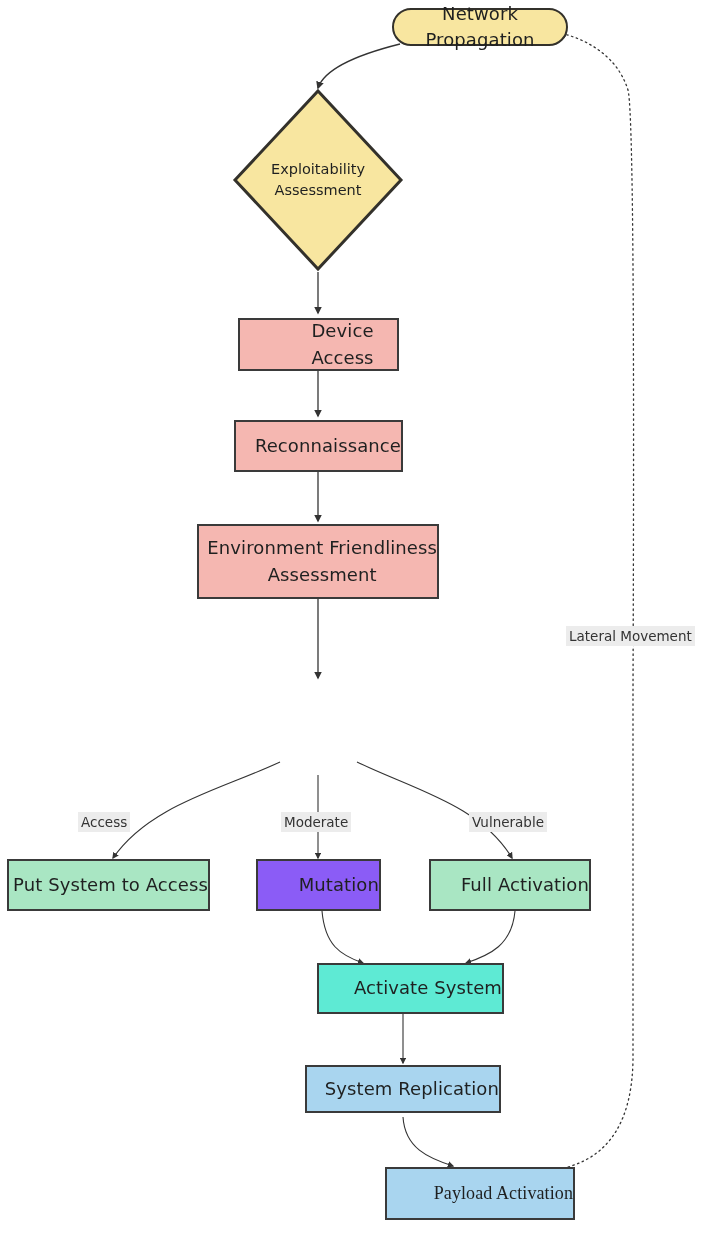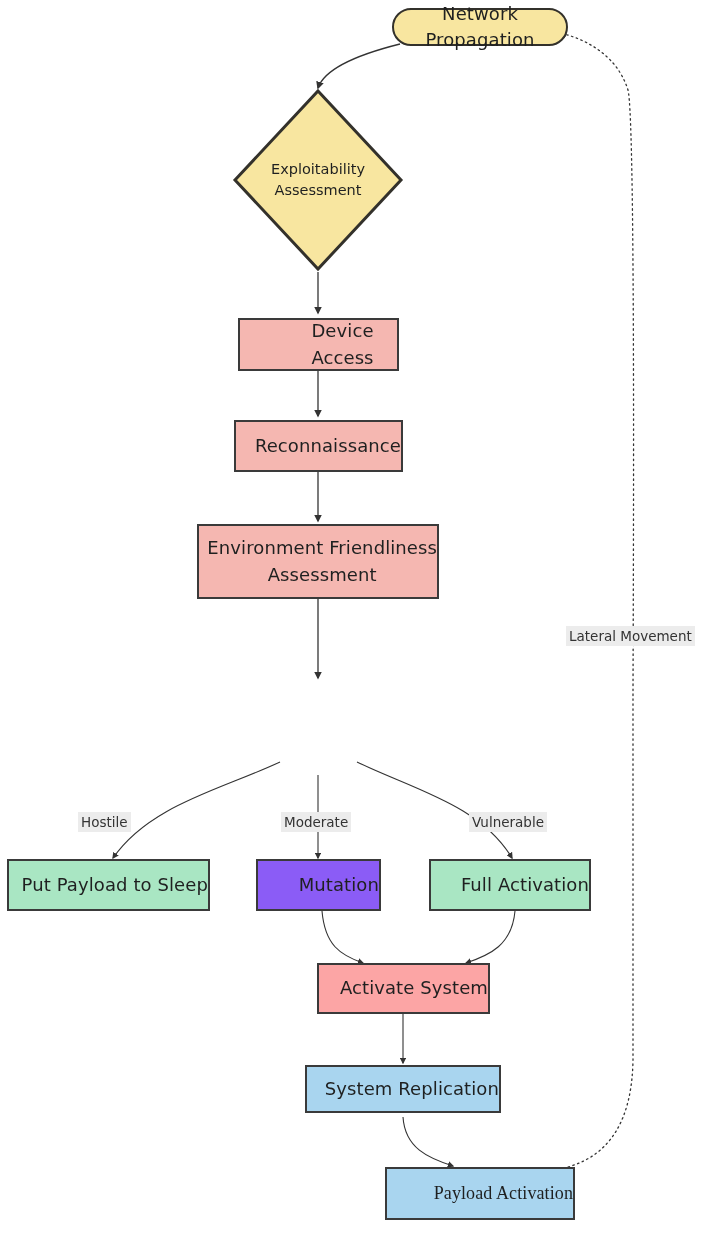--- a/index.html
+++ b/index.html
@@ -147,45 +147,45 @@
 
   <div class="node node-rect" style="left:197px; top:524px; width:242px; height:75px; background:#f5b7b1;">
     <div>
       <div>Environment Friendliness</div>
       <div>Assessment</div>
     </div>
   </div>
 
 
   <div class="edge-label" style="left:78px; top:812px;">
-    <span>Hostile</span>
+    <span>Access</span>
   </div>
   <div class="edge-label" style="left:281px; top:812px;text-align:center;">
     <span>Moderate</span>
   </div>
   <div class="edge-label" style="left:469px; top:812px;">
     <span>Vulnerable</span>
   </div>
   <div class="edge-label" style="left:566px; top:626px;">
     <span>Lateral Movement</span>
   </div>
 
   <div class="node node-rect" style="left:7px; top:859px; width:203px; height:52px; background:#a9e6c3;">
-    <span>Put Payload to Sleep</span>
+    <span>Put System to Access</span>
   </div>
 
   <div class="node node-rect" style="left:256px; top:859px; width:125px; height:52px; background:#8b5cf6;">
     <span>Mutation</span>
   </div>
 
   <div class="node node-rect" style="left:429px; top:859px; width:162px; height:52px; background:#a9e6c3;">
     <span>Full Activation</span>
   </div>
 
-  <div class="node node-rect" style="left:317px; top:963px; width:173px; height:51px; background:#fca5a5;">
+  <div class="node node-rect" style="left:317px; top:963px; width:187px; height:51px; background:#5eead4;">
     <span>Activate System</span>
   </div>
 
   <div class="node node-rect" style="left:305px; top:1065px; width:196px; height:48px; background:#a9d5ef;">
     <span>System Replication</span>
   </div>
 
   <div class="node node-rect" style="left:385px; top:1167px; width:190px; height:53px; background:#a9d5ef;font-family:Liberation Serif, serif;">
     <span>Payload Activation</span>
   </div>

